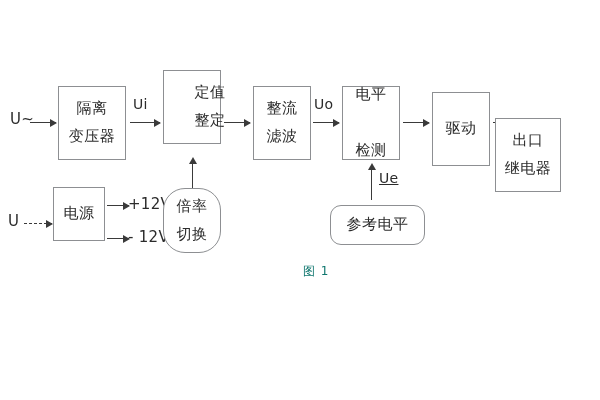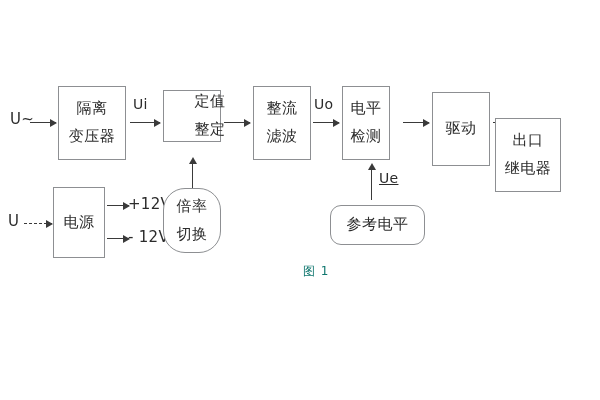--- a/index.html
+++ b/index.html
@@ -102,57 +102,57 @@
   <div class="arrow-h" style="left:30px; top:122px; width:26px;"></div>
 
   <div class="box" style="left:58px; top:86px; width:68px; height:74px;">
     <div class="ln">隔离</div>
     <div class="ln">变压器</div>
   </div>
 
   <div class="lbl" style="left:133px; top:96px;">Ui</div>
   <div class="arrow-h" style="left:130px; top:122px; width:30px;"></div>
 
-  <div class="box" style="left:163px; top:90px; width:58px; height:52px;padding-left:36px;">
+  <div class="box" style="left:163px; top:70px; width:58px; height:74px;padding-left:36px;">
     <div class="ln">定值</div>
     <div class="ln">整定</div>
   </div>
 
   <div class="arrow-h" style="left:224px; top:122px; width:26px;"></div>
 
   <div class="box" style="left:253px; top:86px; width:58px; height:74px;">
     <div class="ln">整流</div>
     <div class="ln">滤波</div>
   </div>
 
   <div class="lbl" style="left:314px; top:96px;">Uo</div>
   <div class="arrow-h" style="left:313px; top:122px; width:26px;"></div>
 
-  <div class="box" style="left:342px; top:86px; width:48px; height:74px;">
+  <div class="box" style="left:342px; top:86px; width:58px; height:74px;justify-content:space-between;">
     <div class="ln">电平</div>
     <div class="ln">检测</div>
   </div>
 
   <div class="arrow-h" style="left:403px; top:122px; width:26px;"></div>
 
   <div class="box single" style="left:432px; top:92px; width:58px; height:74px;">
     <div class="ln">驱动</div>
   </div>
 
   <div class="arrow-h" style="left:493px; top:122px; width:26px;"></div>
 
   <div class="box" style="left:495px; top:86px; width:66px; height:74px;margin-top:32px;">
     <div class="ln">出口</div>
     <div class="ln">继电器</div>
   </div>
 
   <div class="lbl big" style="left:8px; top:212px;">U</div>
   <div class="arrow-h dashed" style="left:24px; top:223px; width:28px;"></div>
 
-  <div class="box single" style="left:53px; top:187px; width:52px; height:71px;">
+  <div class="box single" style="left:53px; top:187px; width:52px; height:54px;">
     <div class="ln">电源</div>
   </div>
 
   <div class="arrow-h" style="left:107px; top:205px; width:22px;"></div>
   <div class="lbl big" style="left:128px; top:195px;">+12V</div>
 
   <div class="arrow-h" style="left:107px; top:238px; width:22px;"></div>
   <div class="lbl big" style="left:128px; top:228px;">- 12V</div>
 
   <div class="box" style="left:163px; top:188px; width:58px; height:65px;border-radius:22px;">

